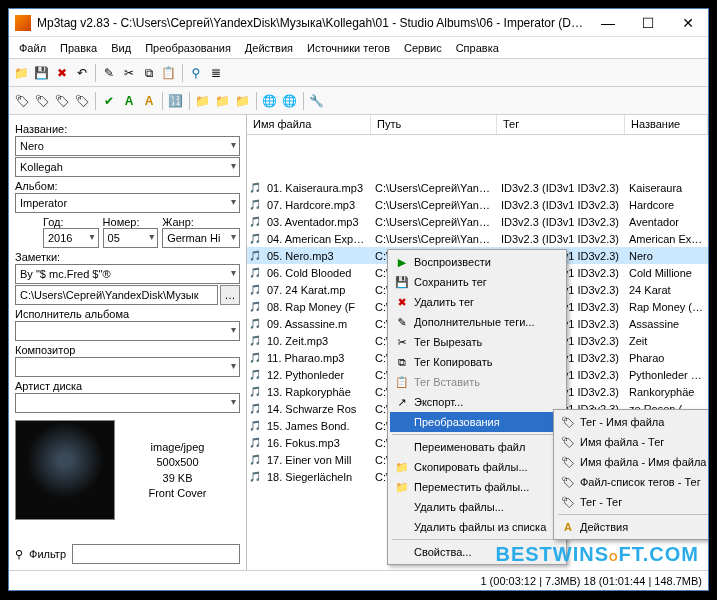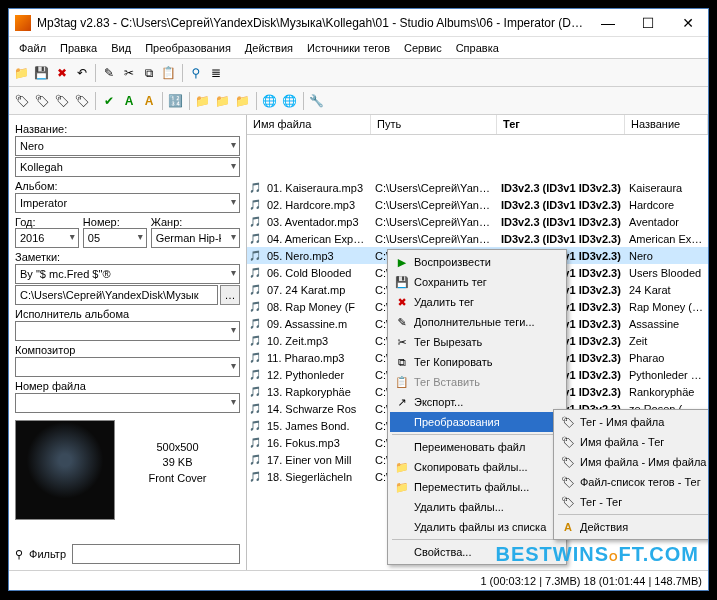--- a/index.html
+++ b/index.html
@@ -14,31 +14,31 @@
 .menubar span { padding: 2px 6px; cursor: default; }
 .toolbar { height: 28px; display: flex; align-items: center; padding: 0 4px; gap: 2px; border-bottom: 1px solid #d0d0d0; background: #f8f8f8; }
 .tbtn { width: 18px; height: 18px; display:flex; align-items:center; justify-content:center; font-size:12px; cursor:pointer; }
 .sep { width:1px; height:18px; background:#c0c0c0; margin: 0 2px; }
 .content { flex:1; display:flex; overflow:hidden; }
 .left-panel { width: 238px; border-right: 1px solid #c0c0c0; padding: 6px 6px; overflow-y: auto; display:flex; flex-direction:column; gap:1px; }
 .field-label { font-size: 11px; color: #000; margin-top: 2px; }
 .field-input { width: 100%; height: 20px; border: 1px solid #7a7a7a; padding: 0 18px 0 4px; background:#fff; position:relative; }
 .field-wrap { position:relative; }
 .field-wrap::after { content:'▾'; position:absolute; right:4px; top:3px; font-size:10px; color:#555; pointer-events:none; }
-.row3 { display:flex; gap:4px; }
+.row3 { display:flex; gap:4px;margin-left:28px; }
 .row3 > div { flex:1; }
 .cover-area { display:flex; margin-top:6px; }
 .cover-img { width:100px; height:100px; background: radial-gradient(circle at 50% 40%, #3a4a5a 8%, #0a0a0a 50%); border:1px solid #888; }
 .cover-info { flex:1; text-align:center; font-size:11px; padding-top:20px; line-height:1.4; }
 .right-panel { flex:1; display:flex; flex-direction:column; overflow:hidden;gap:44px; }
 .list-header { height: 20px; display:flex; background:#fff; border-bottom:1px solid #d0d0d0; }
 .list-header > div { padding:3px 6px; border-right:1px solid #e0e0e0; font-size:11px; }
 .col-file { width: 124px; }
 .col-path { width: 126px; }
-.col-tag { width: 128px; font-weight: bold; }
+.col-tag { width: 128px; }
 .col-title { flex:1; }
 .list-body { flex:1; overflow-y:auto; position:relative; }
 .row { height:17px; display:flex; align-items:center; }
 .row.selected { background:#cce8ff; }
 .row-icon { width:16px; padding-left:2px; font-size:10px; }
 .cell { overflow:hidden; white-space:nowrap; text-overflow:ellipsis; padding:0 4px; }
 .context-menu { position:absolute; background:#f0f0f0; border:1px solid #a0a0a0; box-shadow:2px 2px 4px rgba(0,0,0,.3); padding:2px; z-index:10; min-width:165px; }
 .cm-item { height:20px; display:flex; align-items:center; padding:0 18px 0 24px; position:relative; white-space:nowrap; }
 .cm-item:hover, .cm-item.highlight { background:#2a6fc9; color:#fff; }
 .cm-item.disabled { color:#888; }
@@ -137,25 +137,26 @@
       <div class="field-label">Заметки:</div>
       <div class="field-wrap"><input class="field-input" value="By &quot;$ mc.Fred $&quot;®" style=""></div>
       <div style="display:flex;gap:2px">
           <input class="field-input" style="flex: 1 1 0%;" value="C:\Users\Сергей\YandexDisk\Музыка\Kollegah\01">
           <button style="width:20px;height:20px;border:1px solid #888;background:#eee">…</button>
         </div>
       <div class="field-label">Исполнитель альбома</div>
       <div class="field-wrap"><input class="field-input" style=""></div>
       <div class="field-label">Композитор</div>
       <div class="field-wrap"><input class="field-input" style=""></div>
-      <div class="field-label">Номер файла</div>
+      <div class="field-label">Артист диска</div>
       <div class="field-wrap"><input class="field-input" style=""></div>
       <div class="cover-area">
         <div class="cover-img"></div>
         <div class="cover-info">
+          <div>image/jpeg</div>
           <div>500x500</div>
           <div>39 KB</div>
           <div>Front Cover</div>
         </div>
       </div>
       <div style="flex:1"></div>
       <div class="filter-row">
         <span>⚲</span>
         <span>Фильтр</span>
         <input style="">
@@ -173,21 +174,21 @@
 
         <div class="row">
             <div class="row-icon">🎵</div>
             <div class="cell col-file" style="width:108px">01. Kaiseraura.mp3</div>
             <div class="cell col-path">C:\Users\Сергей\Yande...</div>
             <div class="cell col-tag">ID3v2.3 (ID3v1 ID3v2.3)</div>
             <div class="cell col-title">Kaiseraura</div>
           </div>
           <div class="row">
             <div class="row-icon">🎵</div>
-            <div class="cell col-file" style="width:108px">02. Hardcore.mp3</div>
+            <div class="cell col-file" style="width:108px">07. Hardcore.mp3</div>
             <div class="cell col-path">C:\Users\Сергей\Yande...</div>
             <div class="cell col-tag">ID3v2.3 (ID3v1 ID3v2.3)</div>
             <div class="cell col-title">Hardcore</div>
           </div>
           <div class="row">
             <div class="row-icon">🎵</div>
             <div class="cell col-file" style="width:108px">03. Aventador.mp3</div>
             <div class="cell col-path">C:\Users\Сергей\Yande...</div>
             <div class="cell col-tag">ID3v2.3 (ID3v1 ID3v2.3)</div>
             <div class="cell col-title">Aventador</div>
@@ -204,21 +205,21 @@
             <div class="cell col-file" style="width:108px">05. Nero.mp3</div>
             <div class="cell col-path">C:\Users\Сергей\Yande...</div>
             <div class="cell col-tag">ID3v2.3 (ID3v1 ID3v2.3)</div>
             <div class="cell col-title">Nero</div>
           </div>
           <div class="row">
             <div class="row-icon">🎵</div>
             <div class="cell col-file" style="width:108px">06. Cold Blooded</div>
             <div class="cell col-path">C:\Users\Сергей\Yande...</div>
             <div class="cell col-tag">ID3v2.3 (ID3v1 ID3v2.3)</div>
-            <div class="cell col-title">Users Blooded</div>
+            <div class="cell col-title">Cold Millione</div>
           </div>
           <div class="row">
             <div class="row-icon">🎵</div>
             <div class="cell col-file" style="width:108px">07. 24 Karat.mp</div>
             <div class="cell col-path">C:\Users\Сергей\Yande...</div>
             <div class="cell col-tag">ID3v2.3 (ID3v1 ID3v2.3)</div>
             <div class="cell col-title">24 Karat</div>
           </div>
           <div class="row">
             <div class="row-icon">🎵</div>

